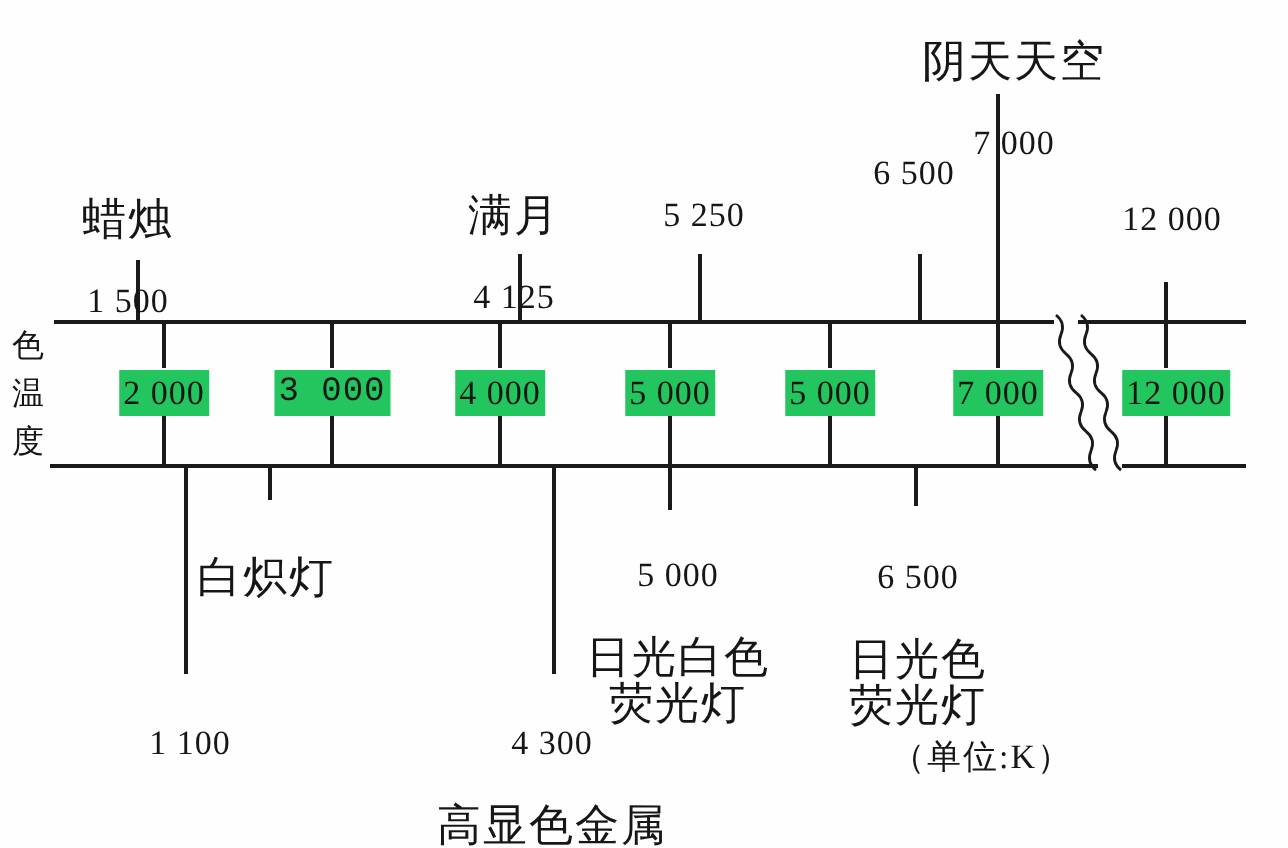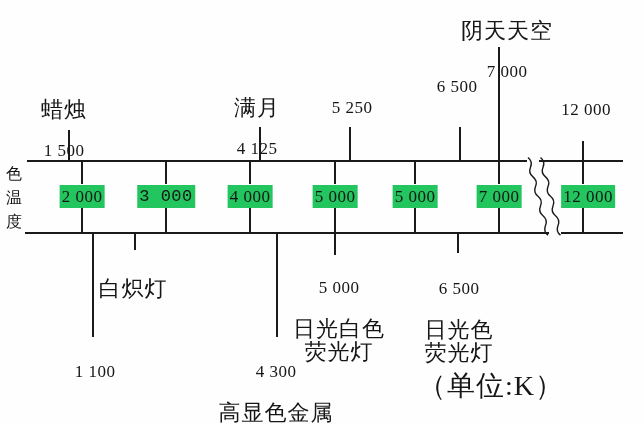--- a/index.html
+++ b/index.html
@@ -41,21 +41,21 @@
     left:2px;top:162px;
     width:25px;
     font-size:16px;
     line-height:24px;
     text-align:center;
   }
   #unit-note{
     position:absolute;
     left:491px;top:367px;
     transform:translateX(-50%);
-    font-size:28px;
+    font-size:17px;
     letter-spacing:1px;
     white-space:nowrap;
   }
 </style>
 </head>
 <body>
 
 <div id="stage">
 
   <svg id="diagram-lines" width="644" height="424" viewBox="0 0 644 424" stroke="#1a1a1a" stroke-width="2" fill="none">

